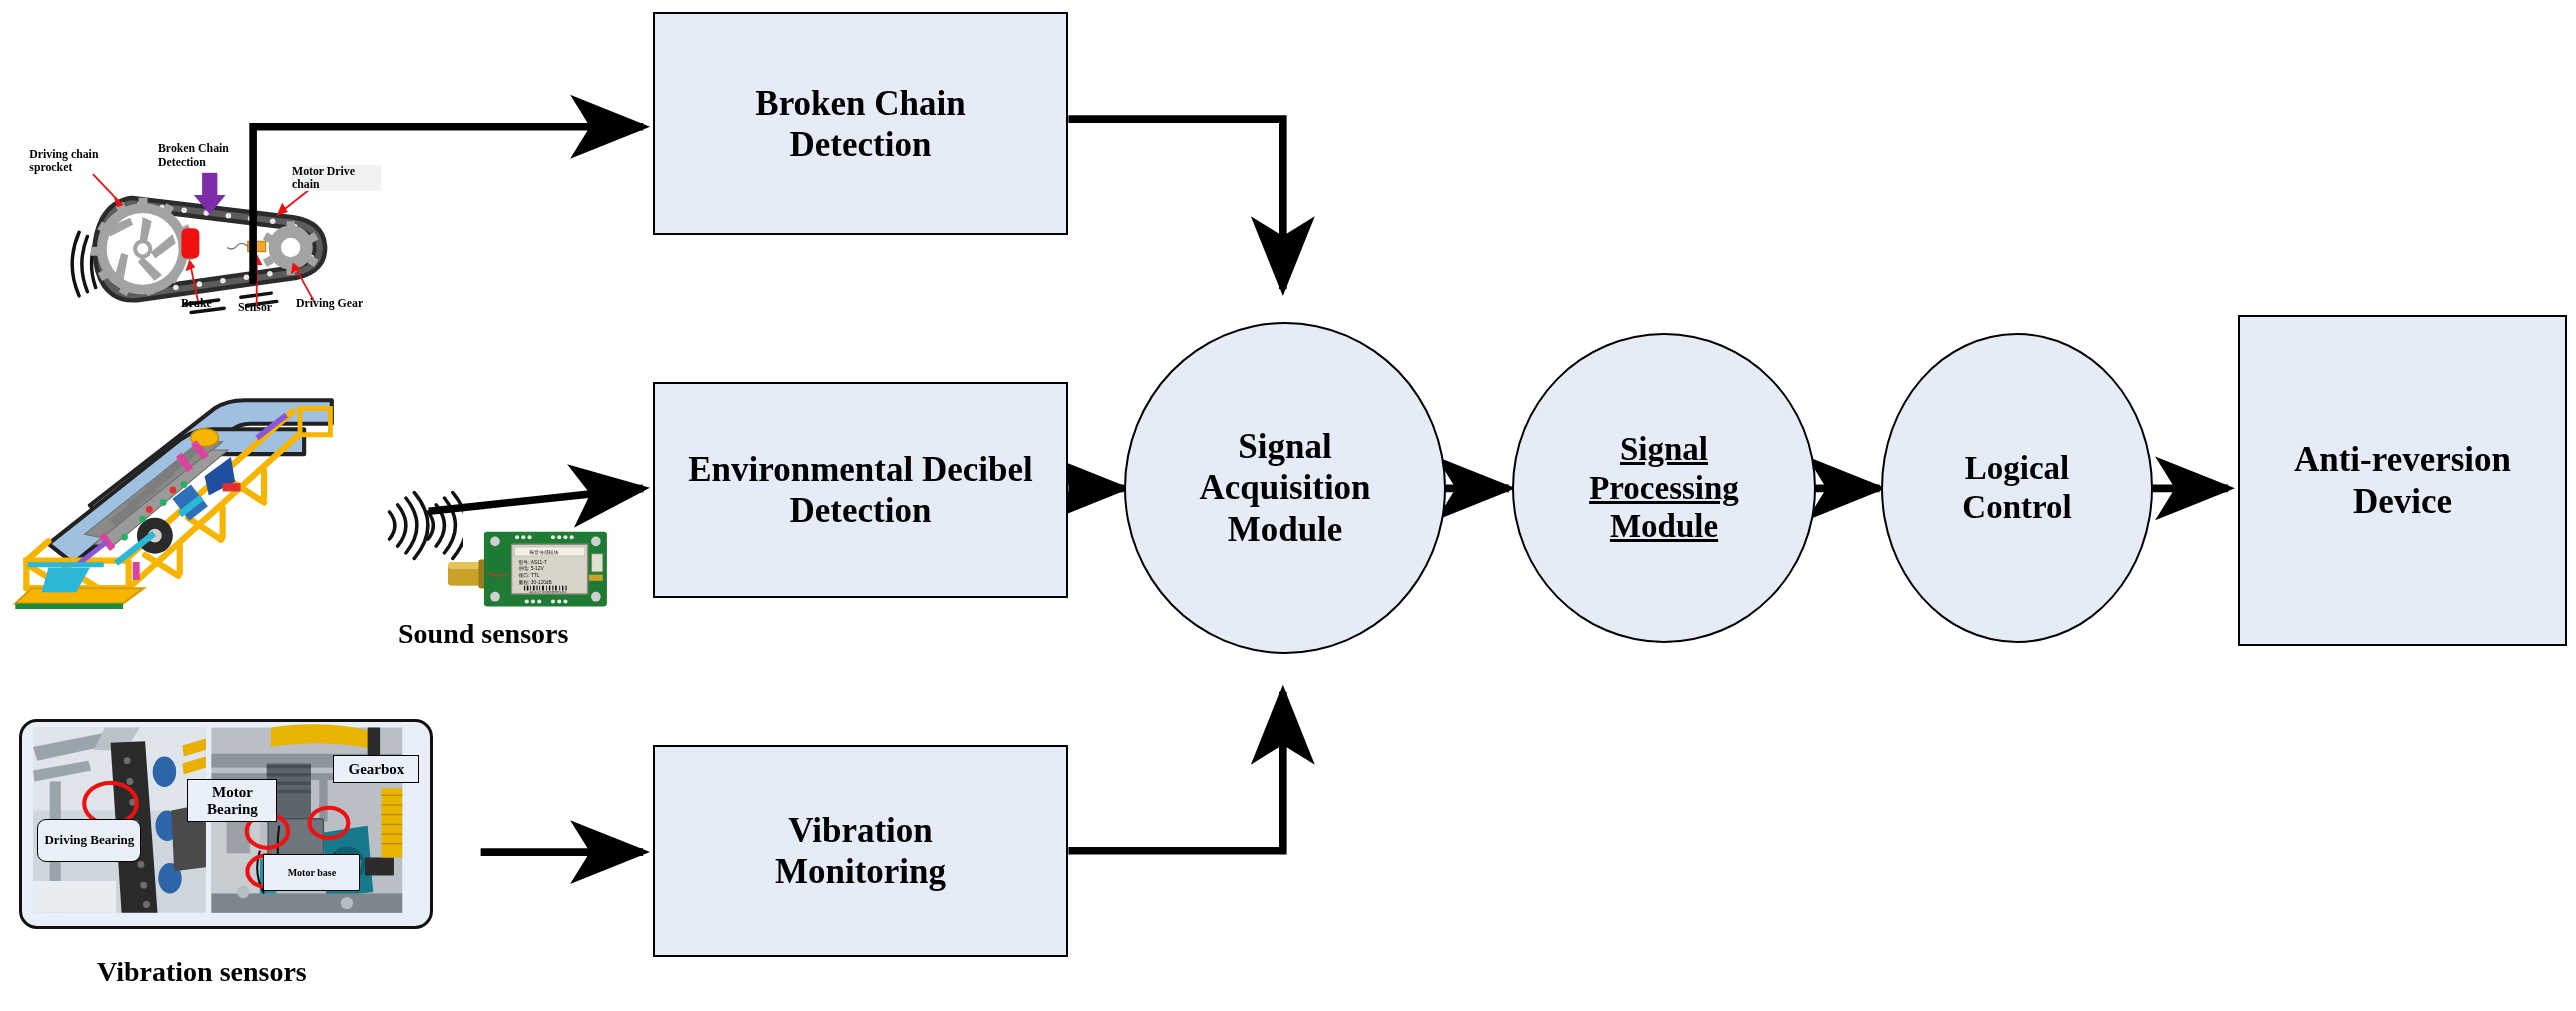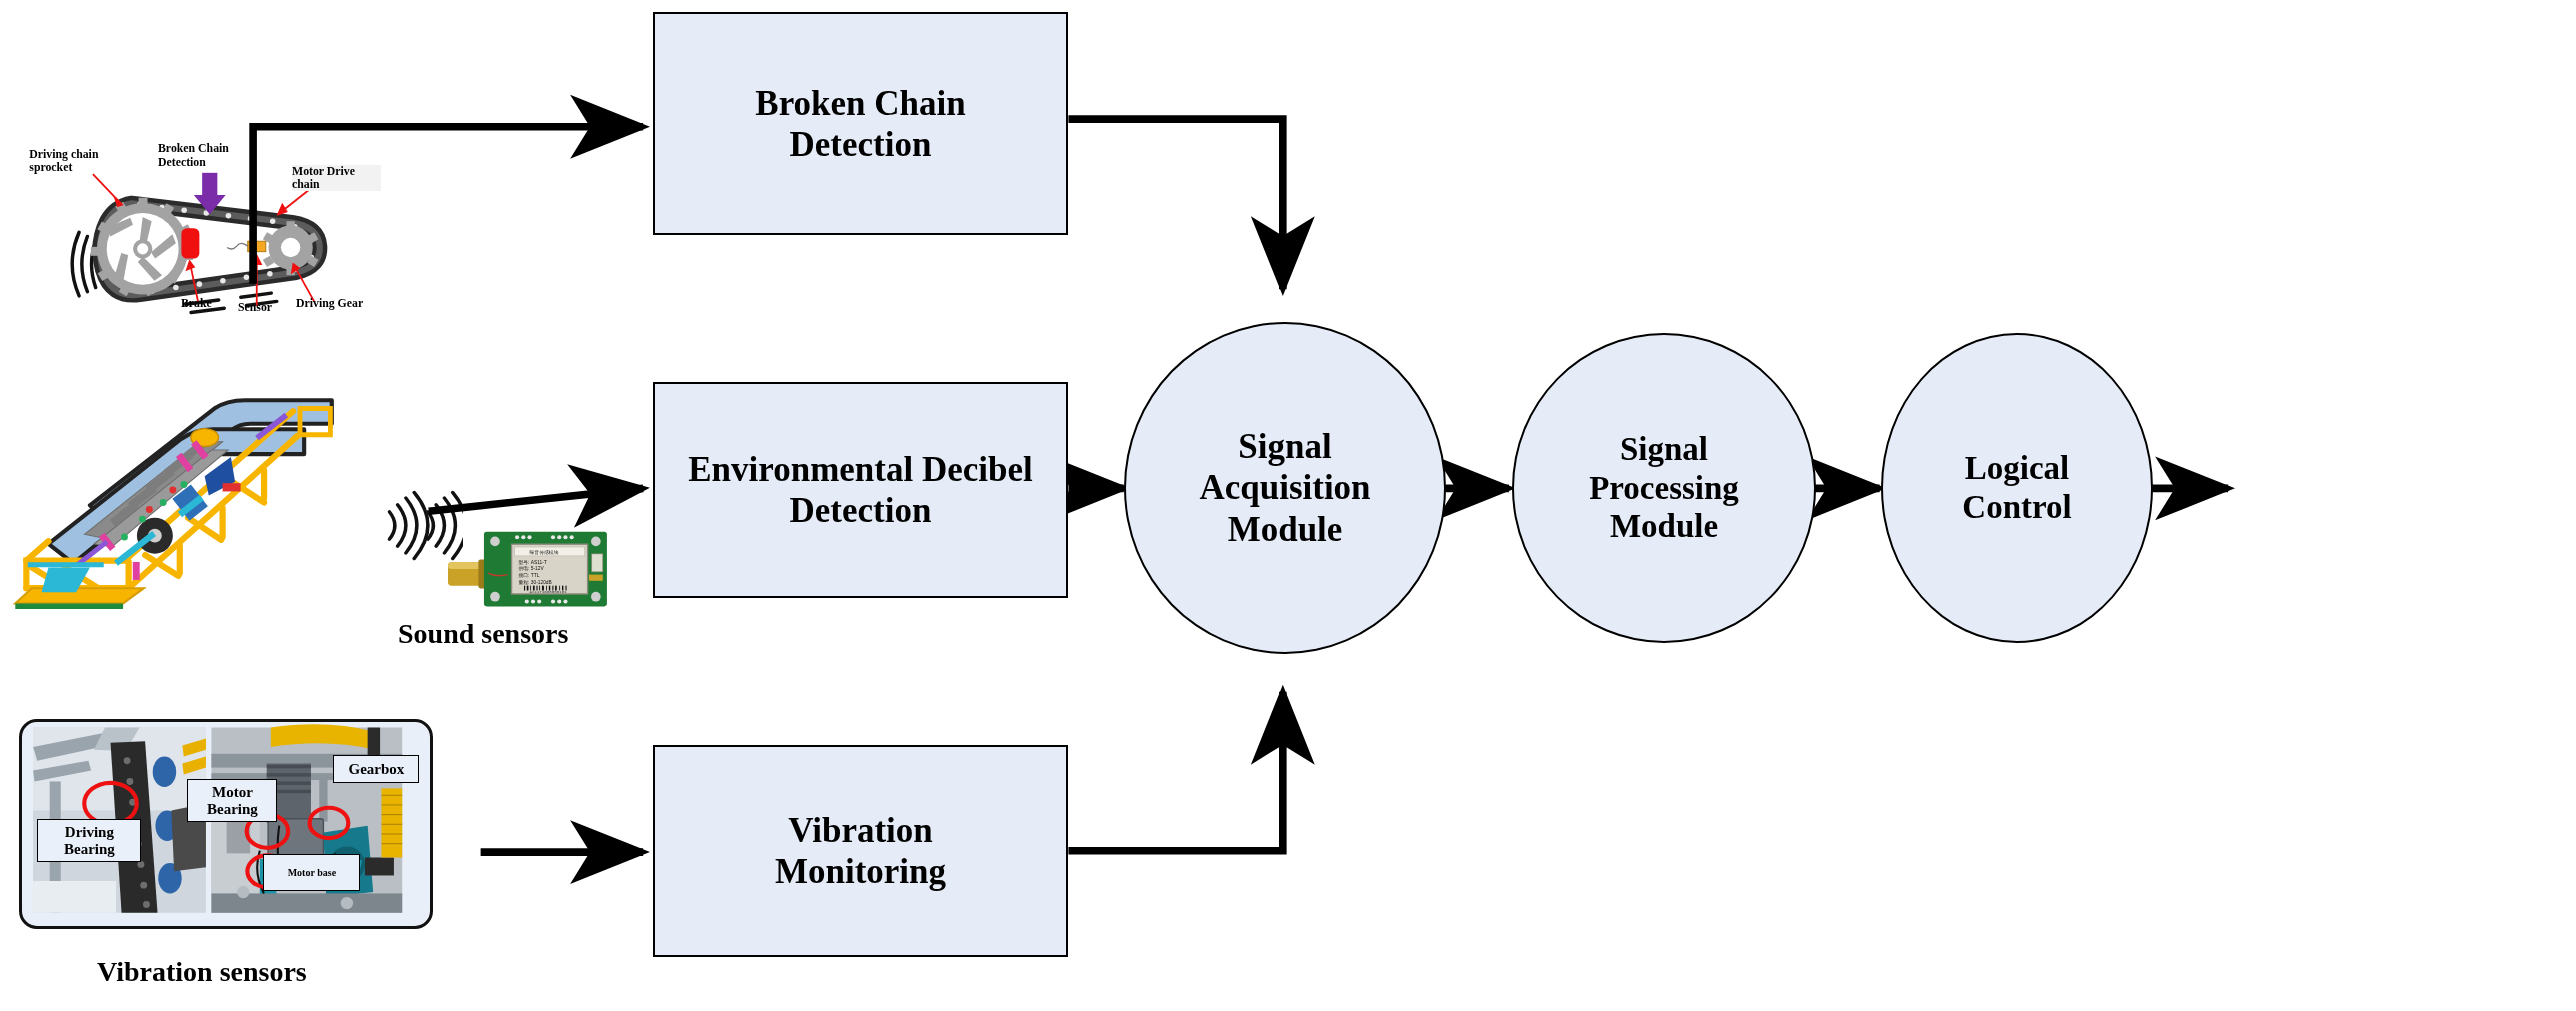--- a/index.html
+++ b/index.html
@@ -426,21 +426,21 @@
         </g>
       </g>
 
       <g fill="none" stroke="#ee1111" stroke-width="6">
         <ellipse cx="128" cy="118" rx="38" ry="30"></ellipse>
         <ellipse cx="355" cy="158" rx="30" ry="24"></ellipse>
         <ellipse cx="444" cy="146" rx="28" ry="22"></ellipse>
         <ellipse cx="355" cy="216" rx="29" ry="23"></ellipse>
       </g>
     </svg>
-    <div class="tag" style="left:15px;top:97px;width:104px;height:43px;font-size:15px;">
+    <div class="tag" style="left:15px;top:97px;width:104px;height:43px;font-size:13px;border-radius:9px;">
       <span>Driving Bearing</span>
     </div>
     <div class="tag" style="left:165px;top:57px;width:90px;height:43px;font-size:15px;">
       <span>Motor Bearing</span>
     </div>
     <div class="tag" style="left:270px;top:33px;width:86px;height:28px;font-size:15px;margin-left:41px;">
       <span>Gearbox</span>
     </div>
     <div class="tag" style="left:241px;top:132px;width:97px;height:37px;font-size:10px;">
       <span>Motor base</span>
@@ -491,23 +491,26 @@
   </div>
 
   <div class="node rect fill" style="left:653px;top:745px;width:415px;height:212px;font-size:35px;padding:0 55px;">
     <span>Vibration Monitoring</span>
   </div>
 
   <div class="node circ fill" style="left:1124px;top:322px;width:322px;height:332px;font-size:35px;padding:0 28px;">
     <span>Signal Acquisition Module</span>
   </div>
 
-  <div class="node circ fill" style="left:1512px;top:333px;width:304px;height:310px;font-size:33px;padding:0 32px;">
+  <div class="node circ fill" style="left:1512px;top:333px;width:304px;height:310px;font-size:33px;padding:0 32px;text-decoration:underline;">
     <span>Signal Processing Module</span>
   </div>
 
   <div class="node circ fill" style="left:1881px;top:333px;width:272px;height:310px;font-size:33px;padding:0 23.5px;">
     <span>Logical Control</span>
   </div>
 
+  <div class="node rect fill" style="left:2238px;top:315px;width:329px;height:331px;font-size:35px;padding:0 41px;">
+    <span>Anti-reversion Device</span>
+  </div>
 
 </div>
 
 
 </body></html>

